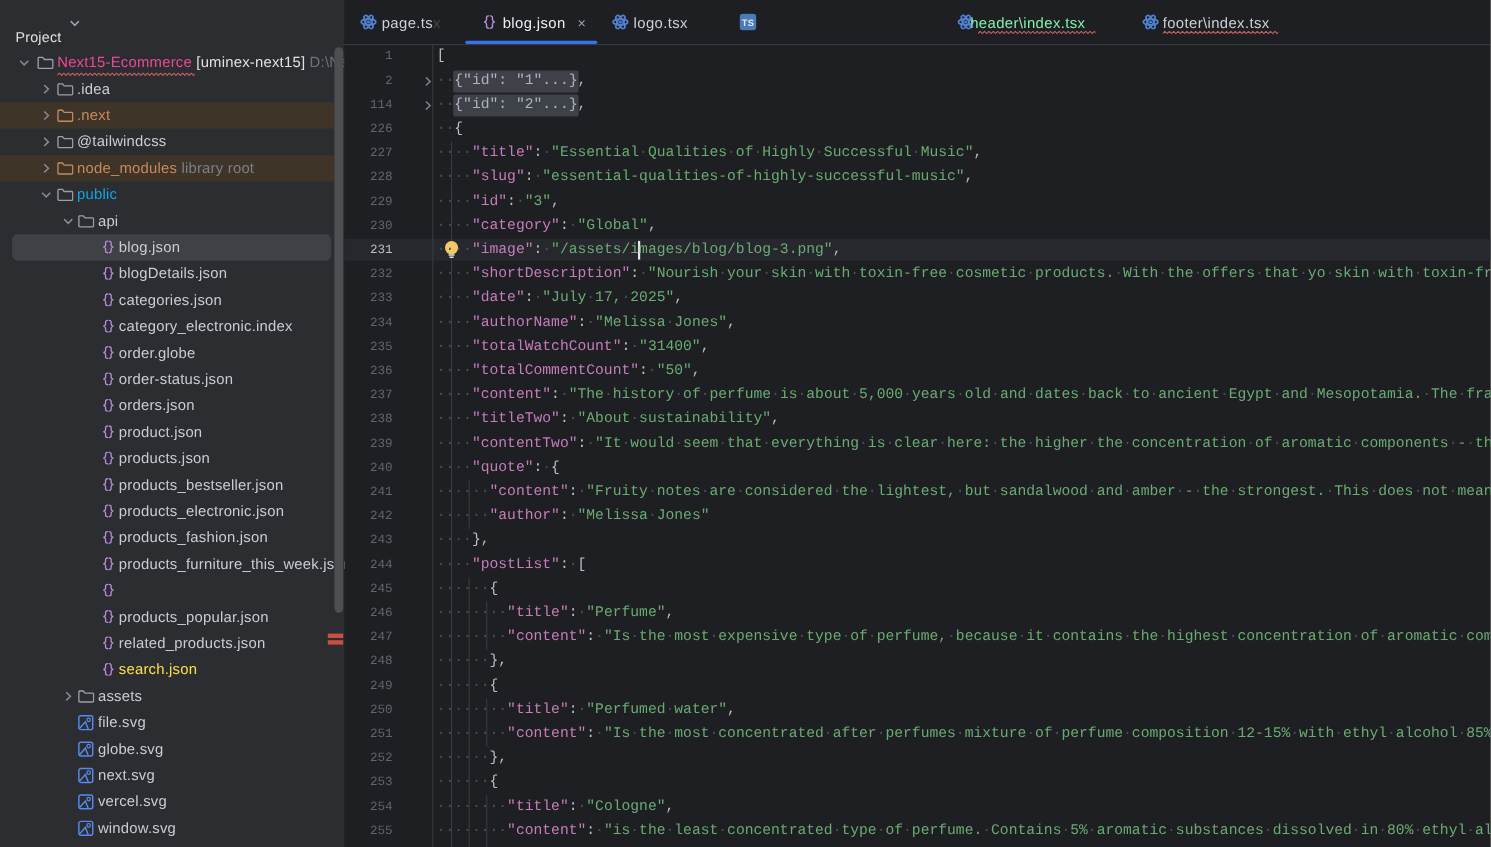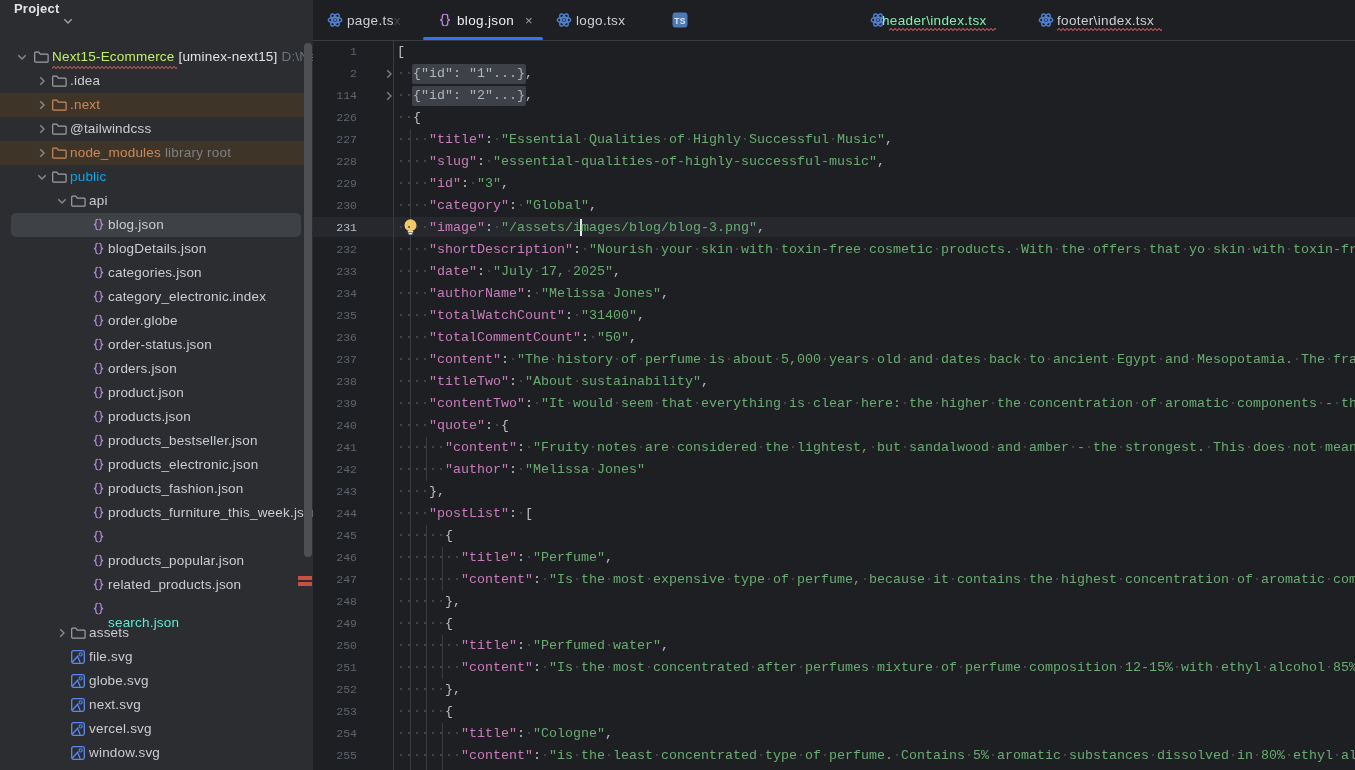--- a/index.html
+++ b/index.html
@@ -1,17 +1,17 @@
 <!DOCTYPE html>
 <html><head><meta charset="utf-8"><style>
 *{margin:0;padding:0;box-sizing:border-box}
 body{width:1355px;height:770px;overflow:hidden}
 #root{position:relative;width:1355px;height:770px;background:#1e1f22;font-family:"Liberation Sans",sans-serif;font-size:13.5px;letter-spacing:0.2px;overflow:hidden}
 #panel{position:absolute;left:0;top:0;width:313px;height:770px;background:#2b2d30;overflow:hidden}
-#ptitle{position:absolute;left:14px;top:1px;font-weight:700;color:#dfe1e5;font-size:13px}
+#ptitle{position:absolute;left:14px;top:26px;font-weight:400;color:#dfe1e5;font-size:13px}
 #tabline{position:absolute;left:313px;top:40px;width:1042px;height:1px;background:#393b40}
 pre{font-family:"Liberation Mono",monospace;font-size:13.333px;line-height:22px;position:absolute;white-space:pre;letter-spacing:0}
 #gut{left:312px;top:41px;width:45px;text-align:right;color:#5e646e;font-size:11.5px}
 #gut b.cur{color:#b8bcc4;font-weight:normal}
 #code{left:397px;top:41px;color:#bcbec4}
 #code b{font-weight:normal}
 #code .key{color:#c77dbb}
 #code .str{color:#6aab73}
 #code .fold{color:#aeb3bf}
 #code i{font-style:normal;color:#4c4f55}
@@ -21,21 +21,21 @@
 <div id="ptitle">Project</div>
       <svg width="16" height="16" viewBox="0 0 16 16" style="position:absolute;left:60px;top:13px">
         <path d="M4.3 6.2 L8 10 L11.7 6.2" fill="none" stroke="#9da0a8" stroke-width="1.4"></path>
       </svg>
 <svg width="16" height="16" viewBox="0 0 16 16" style="position:absolute;left:14px;top:49px">
         <path d="M4.3 6.2 L8 10 L11.7 6.2" fill="none" stroke="#868a91" stroke-width="1.4"></path>
       </svg>
       <svg width="16" height="16" viewBox="0 0 16 16" style="position:absolute;left:33px;top:49px">
         <path d="M1.7 3.2 h4.1 l1.5 1.9 h6.9 a0.9 0.9 0 0 1 0.9 0.9 v6.3 a0.9 0.9 0 0 1 -0.9 0.9 h-11.6 a0.9 0.9 0 0 1 -0.9 -0.9 v-8.2 a0.9 0.9 0 0 1 0.9 -0.9 z" fill="none" stroke="#9da0a8" stroke-width="1.2"></path>
       </svg>
-      <div style="position:absolute;left:52px;top:45px;height:24px;line-height:24px;color:#c9ccd2;white-space:nowrap"><span style="color:#bef264">Next15-Ecommerce</span> <span style="color:#dfe1e5;font-weight:400">[uminex-next15]</span> <span style="color:#6e737b">D:\Nex</span></div>
+      <div style="position:absolute;left:52px;top:45px;height:24px;line-height:24px;color:#c9ccd2;white-space:nowrap"><span style="color:#ec4899">Next15-Ecommerce</span> <span style="color:#dfe1e5;font-weight:400">[uminex-next15]</span> <span style="color:#6e737b">D:\Nex</span></div>
       <svg width="125" height="4" viewBox="0 0 125 4" style="position:absolute;left:52px;top:66px;overflow:hidden">
         <path d="M0 2.5 l2 -2 l2 2 l2 -2 l2 2 l2 -2 l2 2 l2 -2 l2 2 l2 -2 l2 2 l2 -2 l2 2 l2 -2 l2 2 l2 -2 l2 2 l2 -2 l2 2 l2 -2 l2 2 l2 -2 l2 2 l2 -2 l2 2 l2 -2 l2 2 l2 -2 l2 2 l2 -2 l2 2 l2 -2 l2 2 l2 -2 l2 2 l2 -2 l2 2 l2 -2 l2 2 l2 -2 l2 2 l2 -2 l2 2 l2 -2 l2 2 l2 -2 l2 2 l2 -2 l2 2 l2 -2 l2 2 l2 -2 l2 2 l2 -2 l2 2 l2 -2 l2 2 l2 -2 l2 2 l2 -2 l2 2 l2 -2 l2 2 l2 -2 l2 2" fill="none" stroke="#c25d5c" stroke-width="1.05"></path>
       </svg>
       <svg width="16" height="16" viewBox="0 0 16 16" style="position:absolute;left:34px;top:73px">
         <path d="M6.2 4.3 L10 8 L6.2 11.7" fill="none" stroke="#868a91" stroke-width="1.4"></path>
       </svg>
       <svg width="16" height="16" viewBox="0 0 16 16" style="position:absolute;left:51px;top:73px">
         <path d="M1.7 3.2 h4.1 l1.5 1.9 h6.9 a0.9 0.9 0 0 1 0.9 0.9 v6.3 a0.9 0.9 0 0 1 -0.9 0.9 h-11.6 a0.9 0.9 0 0 1 -0.9 -0.9 v-8.2 a0.9 0.9 0 0 1 0.9 -0.9 z" fill="none" stroke="#9da0a8" stroke-width="1.2"></path>
       </svg>
       <div style="position:absolute;left:70px;top:69px;height:41px;line-height:24px;color:#c9ccd2;white-space:nowrap">.idea</div>
@@ -187,21 +187,21 @@
           <path d="M8.8 2.4 C10.1 2.4 10.7 3.1 10.7 4.2 L10.7 6 C10.7 7 11.2 7.6 12.3 7.85 L12.3 8.15 C11.2 8.4 10.7 9 10.7 10 L10.7 11.8 C10.7 12.9 10.1 13.6 8.8 13.6"></path>
         </g>
       </svg>
       <div style="position:absolute;left:108px;top:573px;height:24px;line-height:24px;color:#c9ccd2;white-space:nowrap">related_products.json</div>
       <svg width="15" height="15" viewBox="0 0 16 16" style="position:absolute;left:91px;top:601px">
         <g fill="none" stroke="#b88bdb" stroke-width="1.3" stroke-linecap="round">
           <path d="M7.2 2.4 C5.9 2.4 5.3 3.1 5.3 4.2 L5.3 6 C5.3 7 4.8 7.6 3.7 7.85 L3.7 8.15 C4.8 8.4 5.3 9 5.3 10 L5.3 11.8 C5.3 12.9 5.9 13.6 7.2 13.6"></path>
           <path d="M8.8 2.4 C10.1 2.4 10.7 3.1 10.7 4.2 L10.7 6 C10.7 7 11.2 7.6 12.3 7.85 L12.3 8.15 C11.2 8.4 10.7 9 10.7 10 L10.7 11.8 C10.7 12.9 10.1 13.6 8.8 13.6"></path>
         </g>
       </svg>
-      <div style="position:absolute;left:108px;top:611px;height:24px;line-height:24px;color:#5eead4;white-space:nowrap">search.json</div>
+      <div style="position:absolute;left:108px;top:597px;height:24px;line-height:24px;color:#fde047;white-space:nowrap">search.json</div>
       <svg width="16" height="16" viewBox="0 0 16 16" style="position:absolute;left:54px;top:625px">
         <path d="M6.2 4.3 L10 8 L6.2 11.7" fill="none" stroke="#868a91" stroke-width="1.4"></path>
       </svg>
       <svg width="16" height="16" viewBox="0 0 16 16" style="position:absolute;left:70px;top:625px">
         <path d="M1.7 3.2 h4.1 l1.5 1.9 h6.9 a0.9 0.9 0 0 1 0.9 0.9 v6.3 a0.9 0.9 0 0 1 -0.9 0.9 h-11.6 a0.9 0.9 0 0 1 -0.9 -0.9 v-8.2 a0.9 0.9 0 0 1 0.9 -0.9 z" fill="none" stroke="#9da0a8" stroke-width="1.2"></path>
       </svg>
       <div style="position:absolute;left:89px;top:621px;height:24px;line-height:24px;color:#c9ccd2;white-space:nowrap">assets</div>
       <svg width="16" height="16" viewBox="0 0 16 16" style="position:absolute;left:70px;top:649px">
         <rect x="1.7" y="1.7" width="12.6" height="12.6" rx="1.8" fill="none" stroke="#568af2" stroke-width="1.3"></rect>
         <circle cx="10.6" cy="5.4" r="1.6" fill="none" stroke="#568af2" stroke-width="1.1"></circle>

